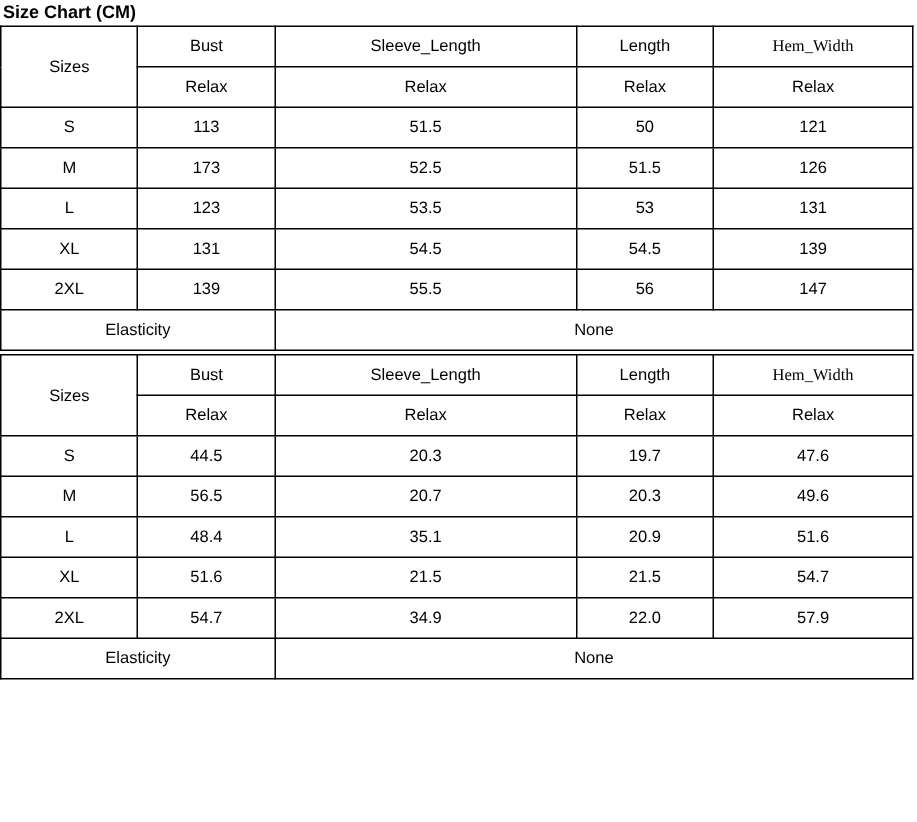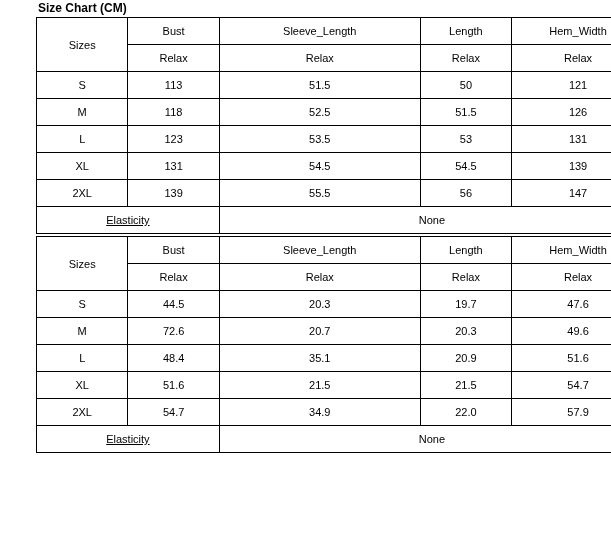--- a/index.html
+++ b/index.html
@@ -10,21 +10,20 @@
   body {
     width: 611px;
     height: 548px;
     font-family: "Liberation Sans", sans-serif;
     color: #000000;
     -webkit-font-smoothing: antialiased;
   }
   .page {
     width: 506px;
     box-sizing: border-box;
-    padding-left: 36px;
   }
   .section-title {
     font-size: 12px;
     font-weight: bold;
     line-height: 14px;
     padding: 1px 0 2px 2px;
     color: #000;
   }
   table.size-table {
     border-collapse: collapse;
@@ -40,26 +39,26 @@
     color: #000000;
     height: 27px;
     padding: 0 2px;
     box-sizing: border-box;
     font-weight: normal;
   }
   .col-sizes { width: 86px; }
   .col-bust { width: 86px; }
   .col-sleeve { width: 189px; margin-top: 12px; }
   .col-length { width: 86px; margin-left: 24px; }
-  .col-hem { width: 125px; }
+  .col-hem { width: 125px; font-family: Liberation Serif, serif; }
 
   .head-cell { height: 28px; }
   .relax-cell { height: 28px; margin-top: 16px; }
   .data-cell { height: 28px; }
-  .elasticity-cell { height: 30px; text-decoration: underline; }
+  .elasticity-cell { height: 30px; }
   .none-cell { height: 30px; }
   .spacer { height: 2px; }
 </style>
 </head>
 <body>
 
 <div class="page">
 
   <div class="section-title">Size Chart (CM)</div>
 
@@ -81,21 +80,21 @@
 
       <tr>
         <td class="data-cell">S</td>
         <td class="data-cell">113</td>
         <td class="data-cell">51.5</td>
         <td class="data-cell">50</td>
         <td class="data-cell">121</td>
       </tr>
       <tr>
         <td class="data-cell">M</td>
-        <td class="data-cell">118</td>
+        <td class="data-cell">173</td>
         <td class="data-cell">52.5</td>
         <td class="data-cell">51.5</td>
         <td class="data-cell">126</td>
       </tr>
       <tr>
         <td class="data-cell">L</td>
         <td class="data-cell">123</td>
         <td class="data-cell">53.5</td>
         <td class="data-cell">53</td>
         <td class="data-cell">131</td>
@@ -143,21 +142,21 @@
 
       <tr>
         <td class="data-cell">S</td>
         <td class="data-cell">44.5</td>
         <td class="data-cell">20.3</td>
         <td class="data-cell">19.7</td>
         <td class="data-cell">47.6</td>
       </tr>
       <tr>
         <td class="data-cell">M</td>
-        <td class="data-cell">72.6</td>
+        <td class="data-cell">56.5</td>
         <td class="data-cell">20.7</td>
         <td class="data-cell">20.3</td>
         <td class="data-cell">49.6</td>
       </tr>
       <tr>
         <td class="data-cell">L</td>
         <td class="data-cell">48.4</td>
         <td class="data-cell">35.1</td>
         <td class="data-cell">20.9</td>
         <td class="data-cell">51.6</td>

